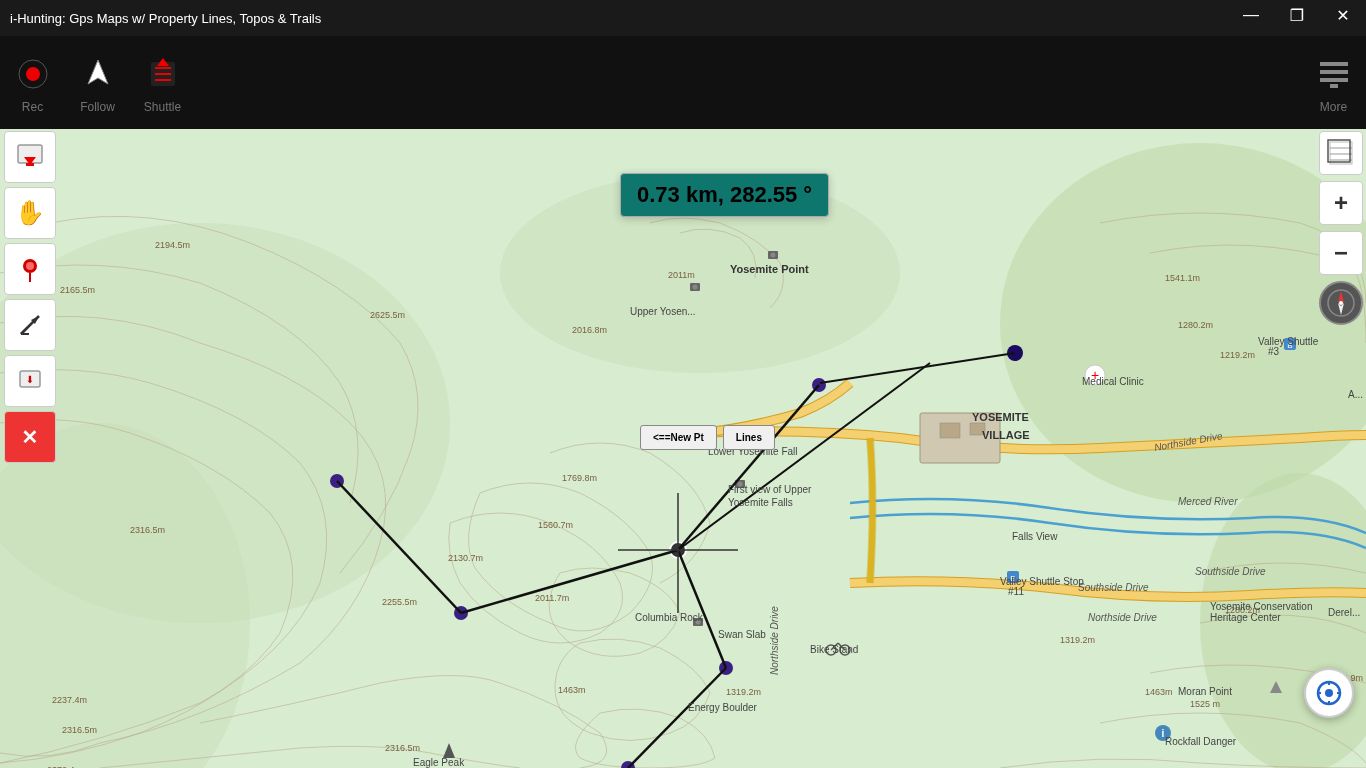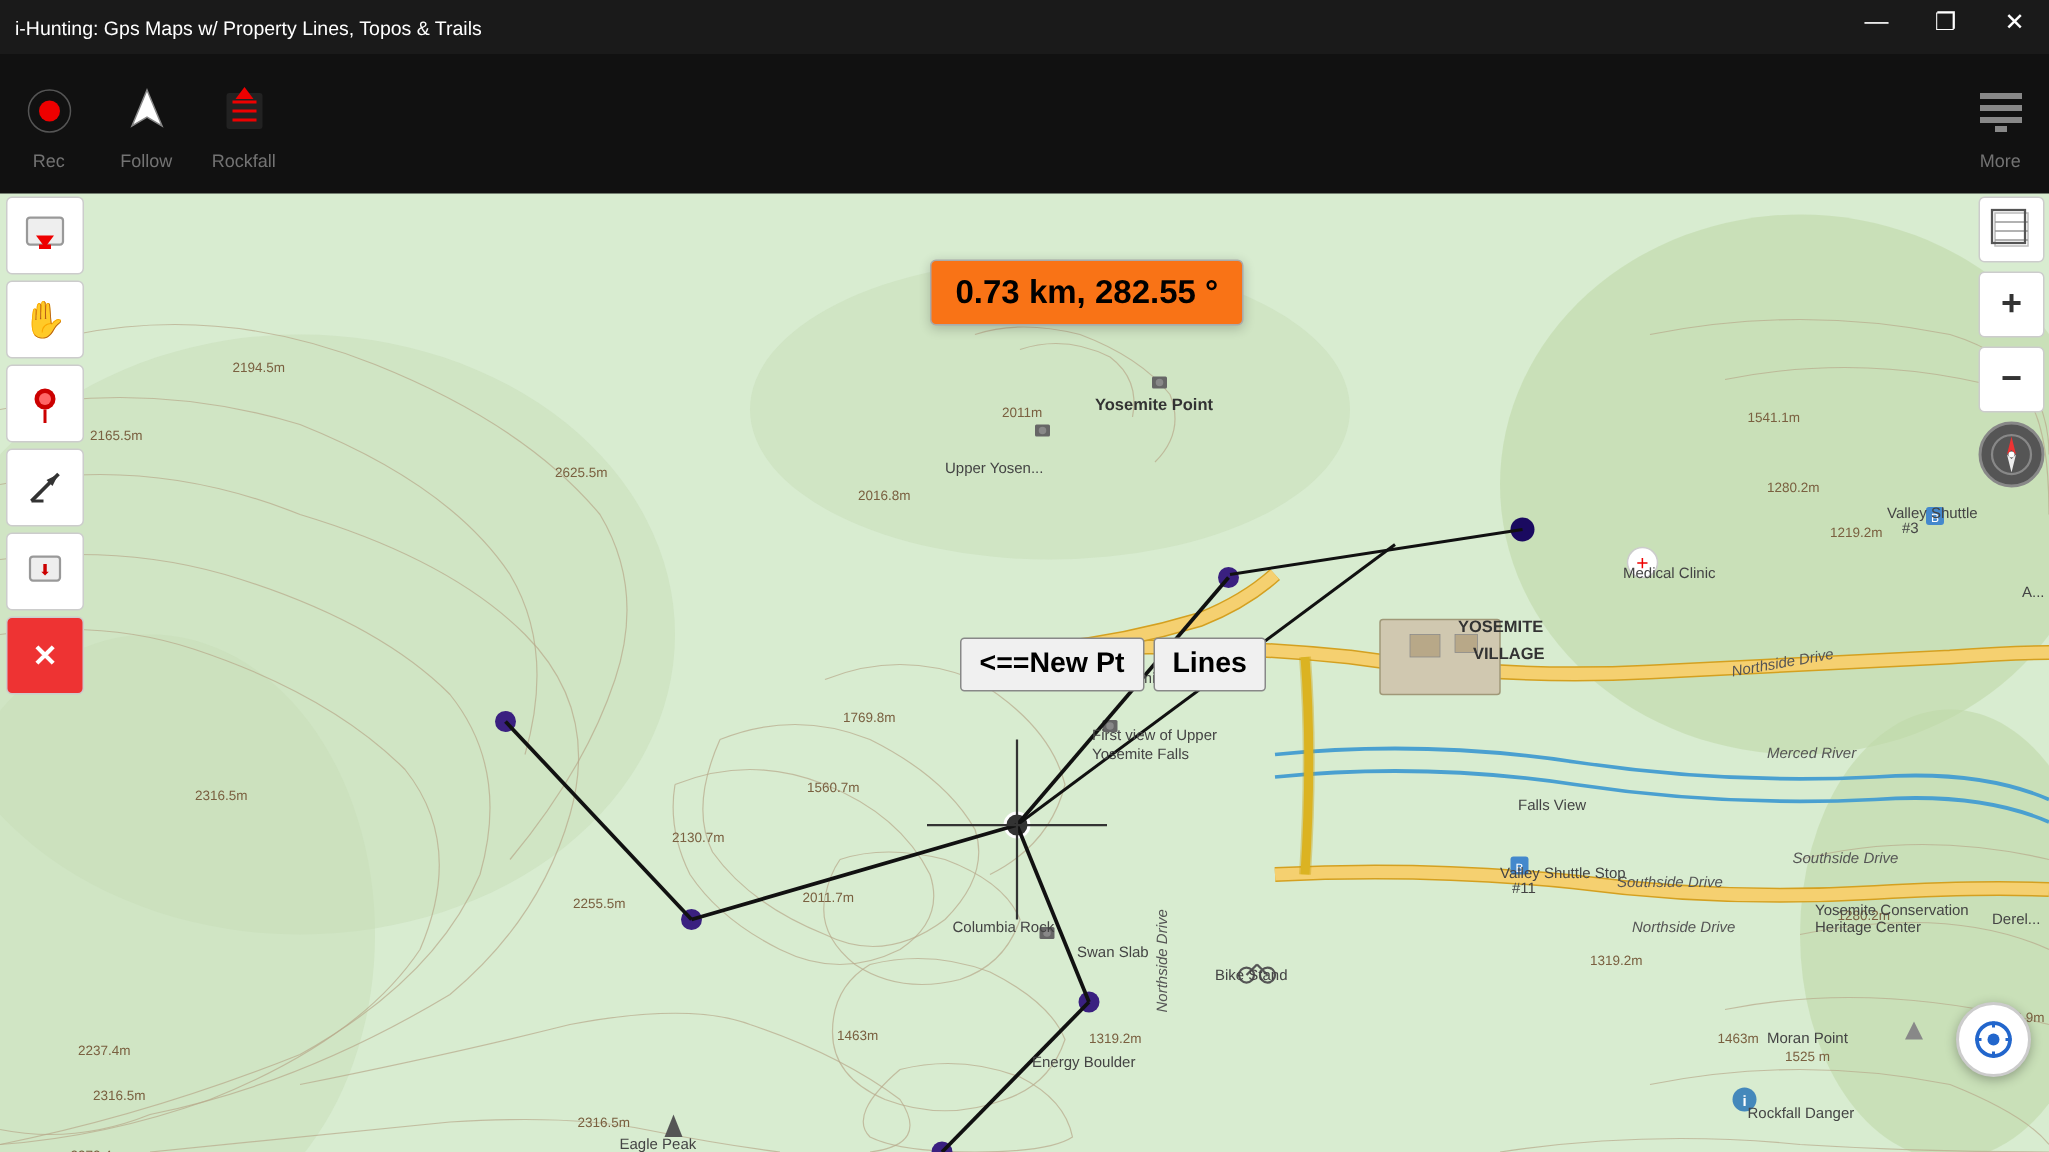--- a/index.html
+++ b/index.html
@@ -195,21 +195,21 @@
       cursor: pointer;
       box-shadow: 0 2px 8px rgba(0,0,0,0.3);
       z-index: 50;
     }
 
     
     #measure-popup {
       position: absolute;
       top: 50px;
       left: 620px;
-      background: #f97316;
+      background: #0f766e;
       border: 1px solid #aaa;
       border-radius: 4px;
       padding: 8px 16px;
       font-size: 22px;
       font-weight: bold;
       z-index: 60;
       box-shadow: 0 2px 8px rgba(0,0,0,0.2);
     }
 
     
@@ -219,21 +219,21 @@
       left: 640px;
       display: flex;
       gap: 6px;
       z-index: 60;
     }
     .measure-ctrl-btn {
       padding: 6px 12px;
       background: #f0f0f0;
       border: 1px solid #888;
       border-radius: 3px;
-      font-size: 19px;
+      font-size: 10px;
       cursor: pointer;
       font-weight: bold;
     }
 
     
     .topo-line { fill: none; stroke: #b8a88a; stroke-width: 0.8; opacity: 0.7; }
     .road { fill: none; stroke: #f5d070; stroke-width: 8; }
     .road-outline { fill: none; stroke: #d4a020; stroke-width: 10; }
     .water { stroke: #4aa0d0; fill: none; stroke-width: 2.5; }
     .measure-line { stroke: #111; stroke-width: 2.5; fill: none; }
@@ -284,21 +284,21 @@
   <button class="tool-btn">
     <div class="icon-area">
       <svg width="36" height="36" viewBox="0 0 36 36">
         <rect x="6" y="6" width="24" height="24" fill="#222" rx="2"></rect>
         <line x1="10" y1="12" x2="26" y2="12" stroke="#e00" stroke-width="2"></line>
         <line x1="10" y1="18" x2="26" y2="18" stroke="#e00" stroke-width="2"></line>
         <line x1="10" y1="24" x2="26" y2="24" stroke="#e00" stroke-width="2"></line>
         <polygon points="18,2 24,10 12,10" fill="#e00"></polygon>
       </svg>
     </div>
-    <span>Rockfall</span>
+    <span>Shuttle</span>
   </button>
 
 
   <button class="tool-btn more">
     <div class="icon-area">
       <svg width="36" height="36" viewBox="0 0 36 36">
         <rect x="4" y="6" width="28" height="4" fill="#888"></rect>
         <rect x="4" y="14" width="28" height="4" fill="#888"></rect>
         <rect x="4" y="22" width="28" height="4" fill="#888"></rect>
         <rect x="14" y="28" width="8" height="4" fill="#888"></rect>

